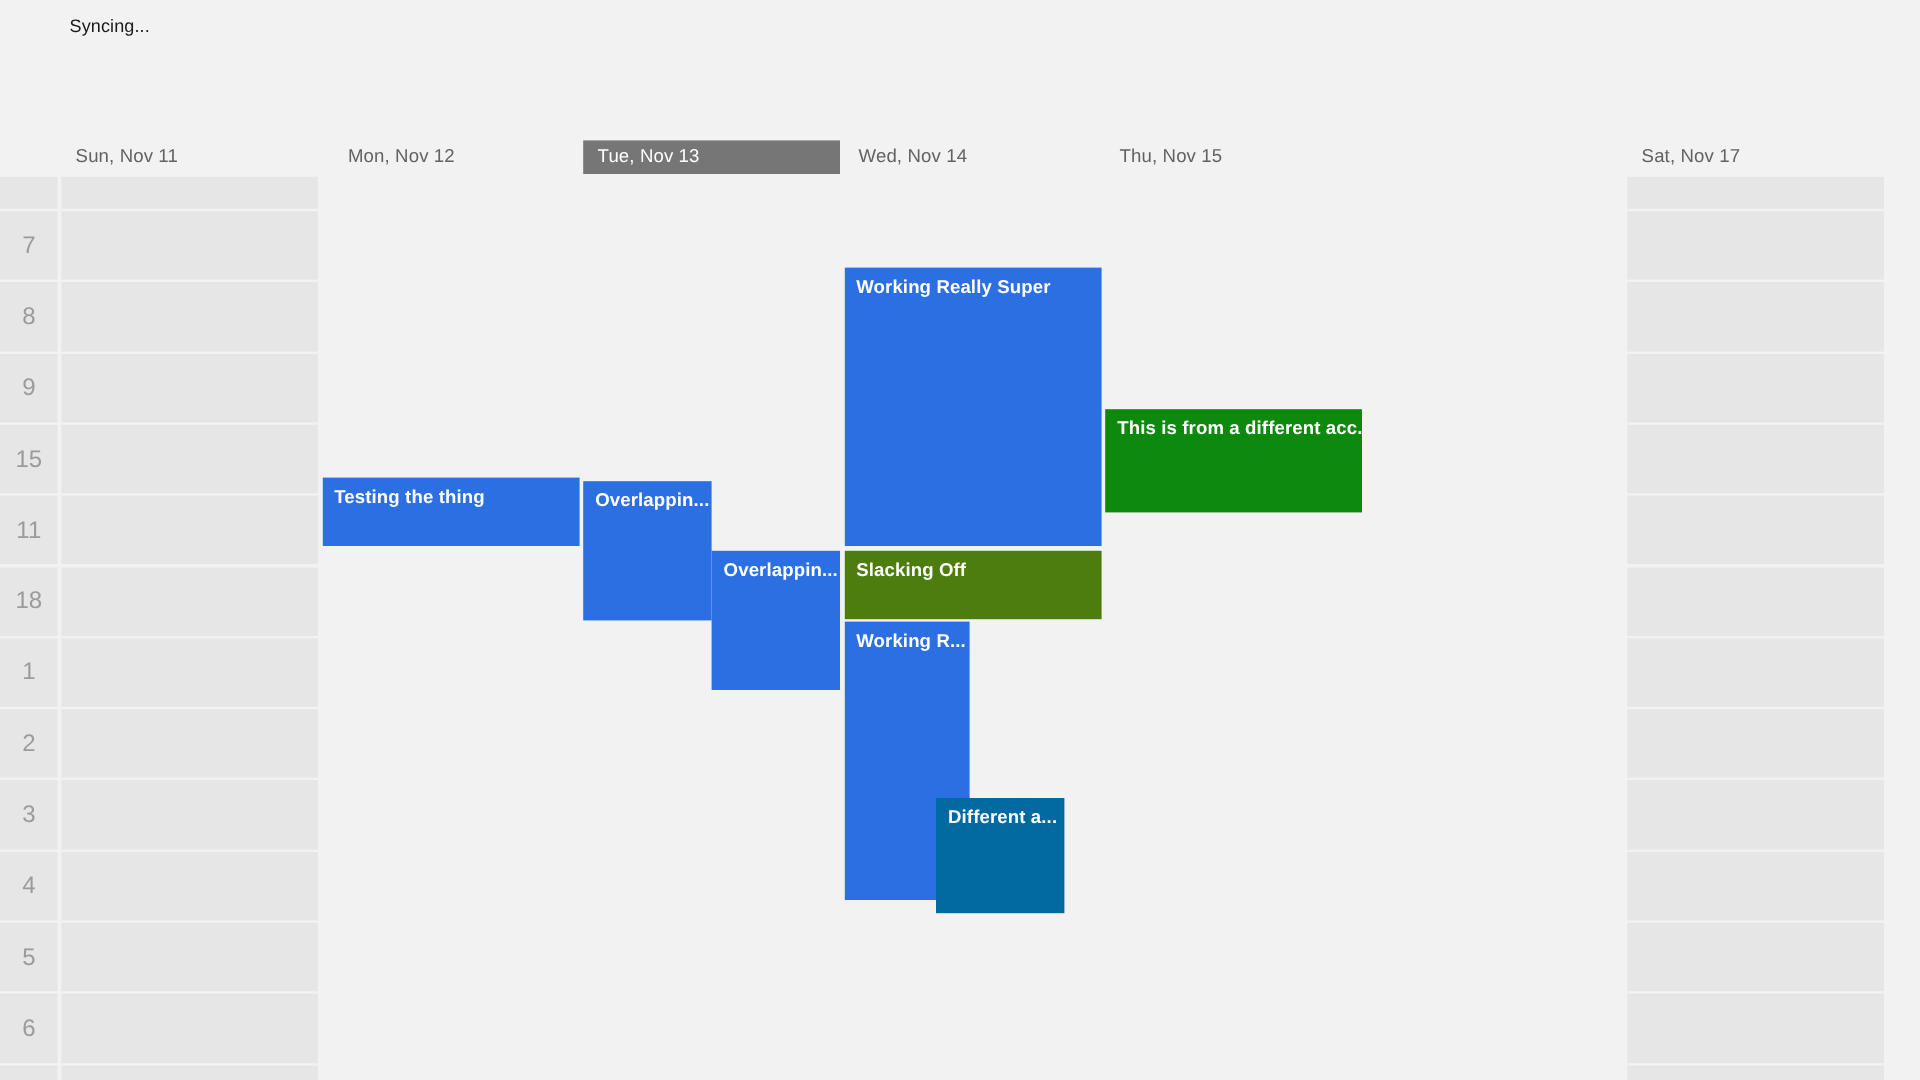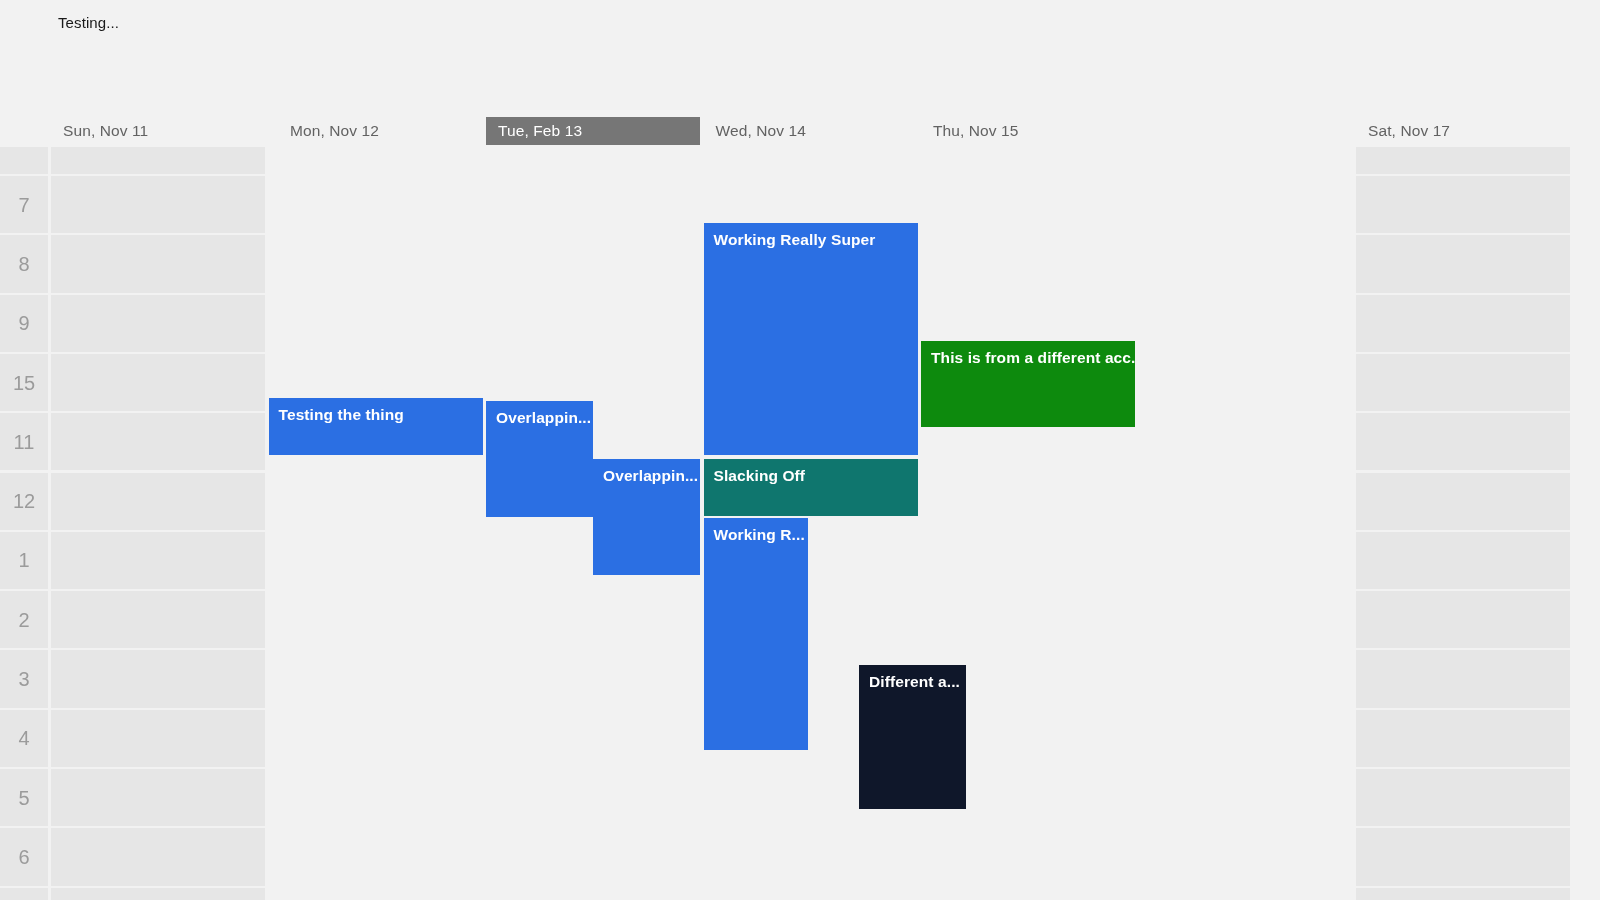--- a/index.html
+++ b/index.html
@@ -160,32 +160,32 @@
     overflow: hidden;
     line-height: 1.25;
     letter-spacing: 0.1px;
   }
 </style>
 </head>
 <body>
 
 <div id="app">
 
-  <div class="status-line">Testing...</div>
+  <div class="status-line">Syncing...</div>
 
 
   <div class="day-header-row" id="day-header-row">
       <div class="day-header" style="left: 51px; width: 214px;">
         <span class="day-label">Sun, Nov 11</span>
       </div>
       <div class="day-header" style="left: 278px; width: 214px;">
         <span class="day-label">Mon, Nov 12</span>
       </div>
       <div class="day-header is-today" style="left: 486px; width: 214px;">
-        <span class="day-label">Tue, Feb 13</span>
+        <span class="day-label">Tue, Nov 13</span>
       </div>
       <div class="day-header" style="left: 703.5px; width: 214px;">
         <span class="day-label">Wed, Nov 14</span>
       </div>
       <div class="day-header" style="left: 921px; width: 214px;">
         <span class="day-label">Thu, Nov 15</span>
       </div>
       <div class="day-header" style="left: 1356px; width: 214px;">
         <span class="day-label">Sat, Nov 17</span>
       </div>
@@ -203,21 +203,21 @@
         <div class="gutter-cell" style="top: 147.6px; height: 57.3px;">
           <span class="hour-label">9</span>
         </div>
         <div class="gutter-cell" style="top: 206.9px; height: 57.3px;">
           <span class="hour-label">15</span>
         </div>
         <div class="gutter-cell" style="top: 266.2px; height: 57.3px;">
           <span class="hour-label">11</span>
         </div>
         <div class="gutter-cell" style="top: 325.5px; height: 57.3px;">
-          <span class="hour-label">12</span>
+          <span class="hour-label">18</span>
         </div>
         <div class="gutter-cell" style="top: 384.8px; height: 57.3px;">
           <span class="hour-label">1</span>
         </div>
         <div class="gutter-cell" style="top: 444.1px; height: 57.3px;">
           <span class="hour-label">2</span>
         </div>
         <div class="gutter-cell" style="top: 503.4px; height: 57.3px;">
           <span class="hour-label">3</span>
         </div>
@@ -352,27 +352,27 @@
         </div>
         <div class="event" style="left: 486px; width: 107px; top: 254px; height: 116px; background: rgb(43, 111, 227);">
           <span class="event-title">Overlappin...</span>
         </div>
         <div class="event" style="left: 593px; width: 107px; top: 312px; height: 116px; background: rgb(43, 111, 227);">
           <span class="event-title">Overlappin...</span>
         </div>
         <div class="event" style="left: 703.5px; width: 214px; top: 76px; height: 232px; background: rgb(43, 111, 227);">
           <span class="event-title">Working Really Super</span>
         </div>
-        <div class="event" style="left: 703.5px; width: 214px; top: 312px; height: 57px; background: #0f766e;">
+        <div class="event" style="left: 703.5px; width: 214px; top: 312px; height: 57px; background: #4d7c0f;">
           <span class="event-title">Slacking Off</span>
         </div>
         <div class="event" style="left: 703.5px; width: 104.86px; top: 371px; height: 232px; background: rgb(43, 111, 227);">
           <span class="event-title">Working R...</span>
         </div>
-        <div class="event" style="left: 859px; width: 107px; top: 518px; height: 144px; background: #0f172a;">
+        <div class="event" style="left: 780px; width: 107px; top: 518px; height: 96px; background: #0369a1;">
           <span class="event-title">Different a...</span>
         </div>
         <div class="event" style="left: 921px; width: 214px; top: 194px; height: 86px; background: rgb(13, 138, 13);">
           <span class="event-title">This is from a different acc...</span>
         </div>
       </div>
   </div>
 
 </div>
 

